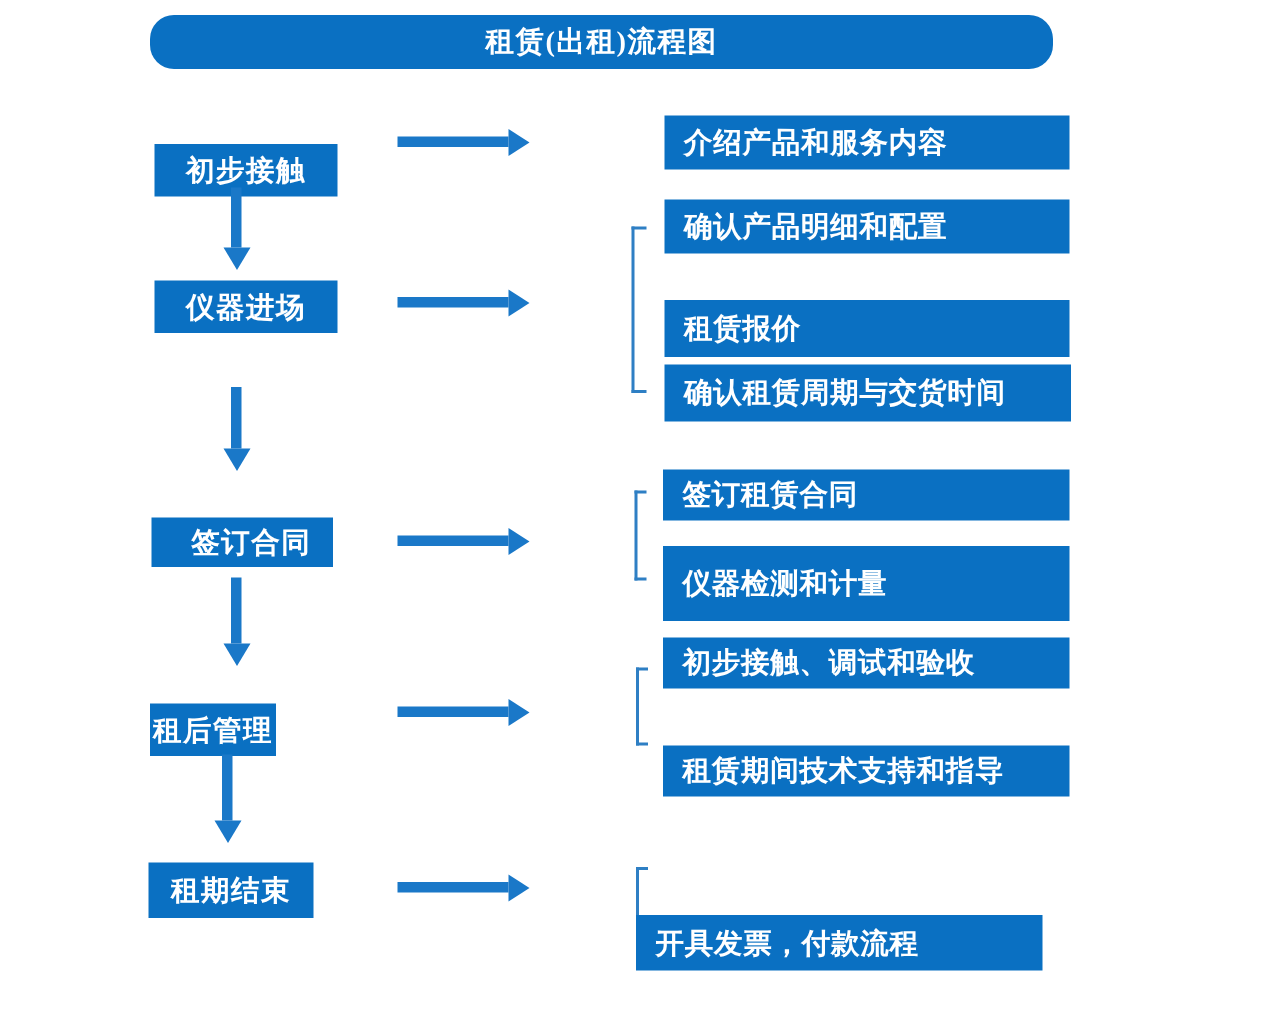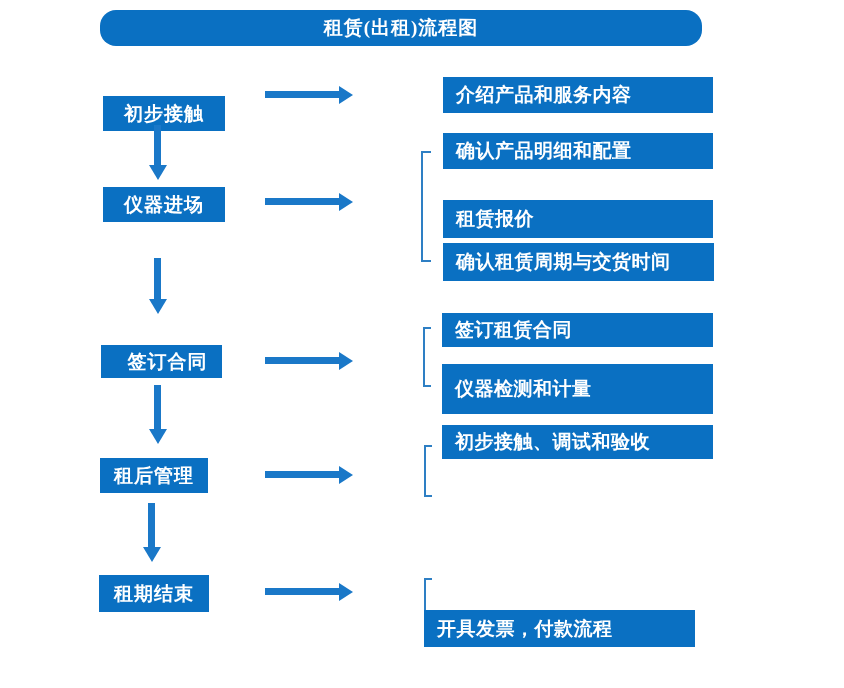--- a/index.html
+++ b/index.html
@@ -18,21 +18,21 @@
     position: absolute; background: var(--box, #0a70c2); color: var(--text, #ffffff);
     font-weight: bold; font-size: 19px; display: flex; align-items: center;
     white-space: nowrap;
   }
   .step { justify-content: center; letter-spacing: 1px; }
   .detail { padding-left: 13px; letter-spacing: 0.5px; }
 
   .s1 { left: 103px; top: 96px;  width: 122px; height: 35px; }
   .s2 { left: 103px; top: 187px; width: 122px; height: 35px; }
   .s3 { left: 101px; top: 345px; width: 109px; height: 33px; padding-left: 12px; }
-  .s4 { left: 100px; top: 458px; width: 108px; height: 35px; }
+  .s4 { left: 100px; top: 469px; width: 84px; height: 35px; }
   .s5 { left: 99px;  top: 575px; width: 110px; height: 37px; }
 
   .d1  { left: 443px; top: 77px;  width: 257px; height: 36px; }
   .d2  { left: 443px; top: 133px; width: 257px; height: 36px; }
   .d3  { left: 443px; top: 200px; width: 257px; height: 38px; }
   .d4  { left: 443px; top: 243px; width: 258px; height: 38px; }
   .d5  { left: 442px; top: 313px; width: 258px; height: 34px; }
   .d6  { left: 442px; top: 364px; width: 258px; height: 50px; }
   .d7  { left: 442px; top: 425px; width: 258px; height: 34px; }
   .d8  { left: 442px; top: 497px; width: 258px; height: 34px; }
@@ -145,15 +145,16 @@
   <div class="bracket b4"></div>
   <div class="bracket b5"></div>
 
   <div class="box detail d1">介绍产品和服务内容</div>
   <div class="box detail d2">确认产品明细和配置</div>
   <div class="box detail d3">租赁报价</div>
   <div class="box detail d4">确认租赁周期与交货时间</div>
   <div class="box detail d5">签订租赁合同</div>
   <div class="box detail d6">仪器检测和计量</div>
   <div class="box detail d7">初步接触、调试和验收</div>
+  <div class="box detail d8">租赁期间技术支持和指导</div>
   <div class="box detail d10">开具发票，付款流程</div>
 
 </div>
 
 </body></html>

